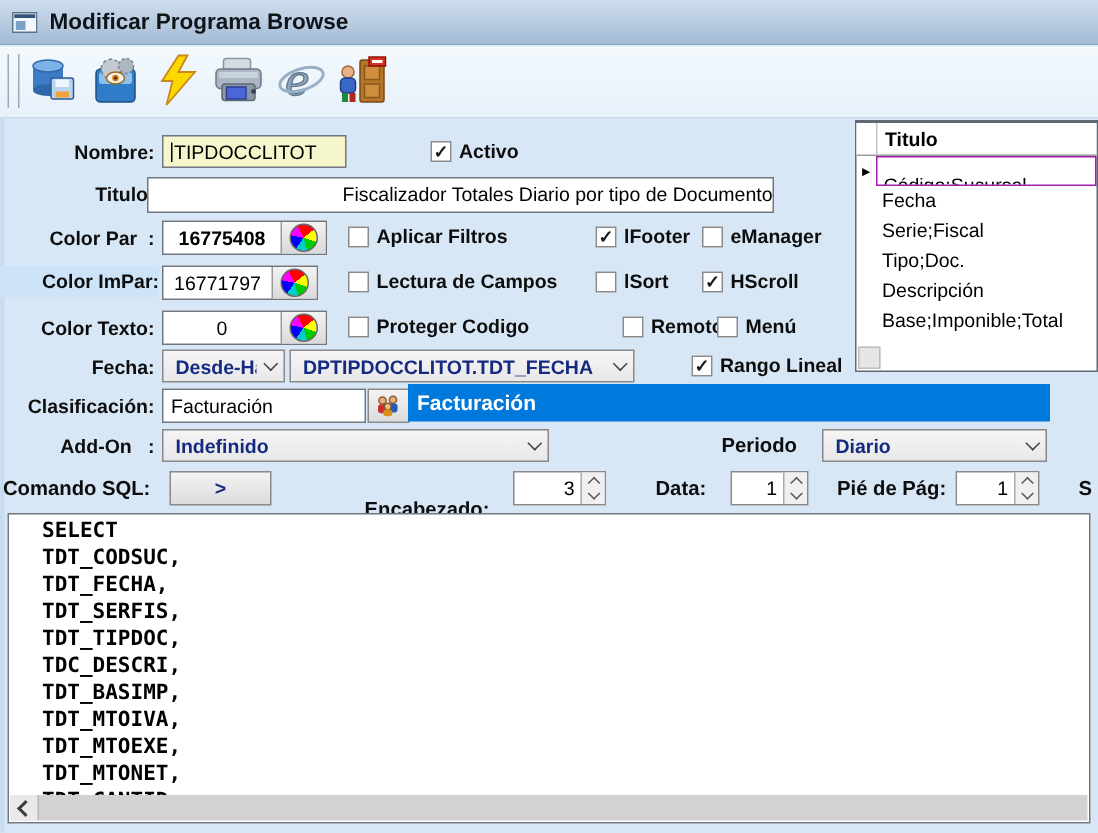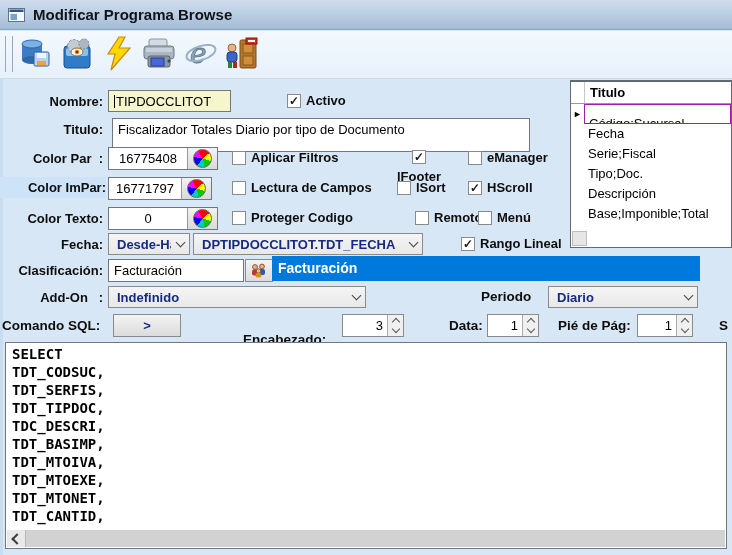--- a/index.html
+++ b/index.html
@@ -74,21 +74,21 @@
   .grid-header-cell{flex:1;font-size:13px;font-weight:bold;color:#000;padding:3px 0 0 5px;}
   .grid-row{display:flex;height:20px;cursor:default;}
   .marker-cell{width:13px;display:flex;align-items:center;justify-content:center;font-size:9px;color:#000;}
   .grid-row.selected .marker-cell::before{content:"\25BA";}
   .row-text{flex:1;font-size:13px;color:#000;padding:2px 0 0 4px;white-space:nowrap;overflow:hidden;box-sizing:border-box;}
   .grid-row.selected .row-text{border:1px solid #a21caf;padding-top:11px;}
   .grid-corner{position:absolute;left:1px;bottom:1px;width:13px;height:13px;background:#e6e6e6;border:1px solid #bdbdbd;}
   
   .sqlbox{position:absolute;left:5px;top:342px;width:722px;height:207px;box-sizing:border-box;
     background:#fff;border:1px solid #70777e;overflow:hidden;}
-  .sql-lines{position:absolute;left:0;top:2px;right:0;bottom:17px;overflow:hidden;padding-left:6px;}
+  .sql-lines{position:absolute;left:0;top:2px;right:0;bottom:17px;overflow:hidden;padding-left:22px;}
   .sql-line{font-family:"DejaVu Sans Mono","Liberation Mono",monospace;font-size:14px;font-weight:bold;
     color:#000;line-height:18px;white-space:pre;}
   .hscroll{position:absolute;left:1px;right:1px;bottom:1px;height:17px;background:#d2d2d2;display:flex;}
   .hbtn{width:18px;height:17px;background:#e9e9e9;border-right:1px solid #b8b8b8;
     display:flex;align-items:center;justify-content:center;}
   .hbtn i{display:block;width:6px;height:6px;border-left:2px solid #3c3c3c;border-bottom:2px solid #3c3c3c;transform:rotate(45deg);margin-left:2px;}
   .frame-left{position:absolute;left:0;top:78px;bottom:0;width:3px;background:#c9ddf0;}
 </style>
 </head>
 <body>
@@ -170,34 +170,34 @@
 <div class="frame-left"></div>
 
 <span class="lbl" style="top:94px;">Nombre:</span>
 <div class="field yellow" style="left:108px;top:90px;width:123px;height:22px;"><span class="caret"></span><span>TIPDOCCLITOT</span></div>
 <div class="cbwrap" style="left:287px;top:93px;">
   <span class="cb checked"></span>
   <span class="cblbl">Activo</span>
 </div>
 
 <span class="lbl" style="top:122px;">Titulo:</span>
-<div class="field" style="left:112px;top:118px;width:418px;height:34px;">Fiscalizador Totales Diario por tipo de Documento</div>
+<div class="field" style="left:98px;top:118px;width:418px;height:24px;text-align:right;">Fiscalizador Totales Diario por tipo de Documento</div>
 
 <span class="lbl" style="top:151px;">Color Par  :</span>
-<div class="colorgrp" style="left:108px;top:147px;width:110px;">
+<div class="colorgrp" style="left:108px;top:147px;width:110px;font-weight:bold;">
   <span class="num">16775408</span>
   <span class="swatchbtn">
       <span class="wheel"></span>
     </span>
 </div>
 <div class="cbwrap" style="left:232px;top:150px;">
   <span class="cb"></span>
   <span class="cblbl">Aplicar Filtros</span>
 </div>
-<div class="cbwrap" style="left:397px;top:150px;flex-direction:column;">
+<div class="cbwrap" style="left:397px;top:150px;">
   <span class="cb checked"></span>
   <span class="cblbl">lFooter</span>
 </div>
 <div class="cbwrap" style="left:468px;top:150px;">
   <span class="cb"></span>
   <span class="cblbl">eManager</span>
 </div>
 
 <span class="lbl hl" style="top:177px;">Color ImPar:</span>
 <div class="colorgrp" style="left:108px;top:177px;width:104px;">
@@ -293,21 +293,21 @@
   <span class="val">3</span>
   <span class="btns">
       <span class="up">
         <i></i>
       </span>
       <span class="dn">
         <i></i>
       </span>
     </span>
 </div>
-<span class="blbl" style="left:449px;top:318px;">Data:</span>
+<span class="blbl" style="left:437px;top:318px;">Data:</span>
 <div class="spin" style="left:487px;top:314px;width:52px;">
   <span class="val">1</span>
   <span class="btns">
       <span class="up">
         <i></i>
       </span>
       <span class="dn">
         <i></i>
       </span>
     </span>
@@ -357,20 +357,21 @@
       <div class="row-text">Base;Imponible;Total</div>
     </div>
     </div>
   <div class="grid-corner"></div>
 </div>
 
 <div class="sqlbox">
   <div class="sql-lines">
       <div class="sql-line">SELECT</div>
       <div class="sql-line">TDT_CODSUC,</div>
+      <div class="sql-line">TDT_FECHA,</div>
       <div class="sql-line">TDT_SERFIS,</div>
       <div class="sql-line">TDT_TIPDOC,</div>
       <div class="sql-line">TDC_DESCRI,</div>
       <div class="sql-line">TDT_BASIMP,</div>
       <div class="sql-line">TDT_MTOIVA,</div>
       <div class="sql-line">TDT_MTOEXE,</div>
       <div class="sql-line">TDT_MTONET,</div>
       <div class="sql-line">TDT_CANTID,</div>
     </div>
   <div class="hscroll">

